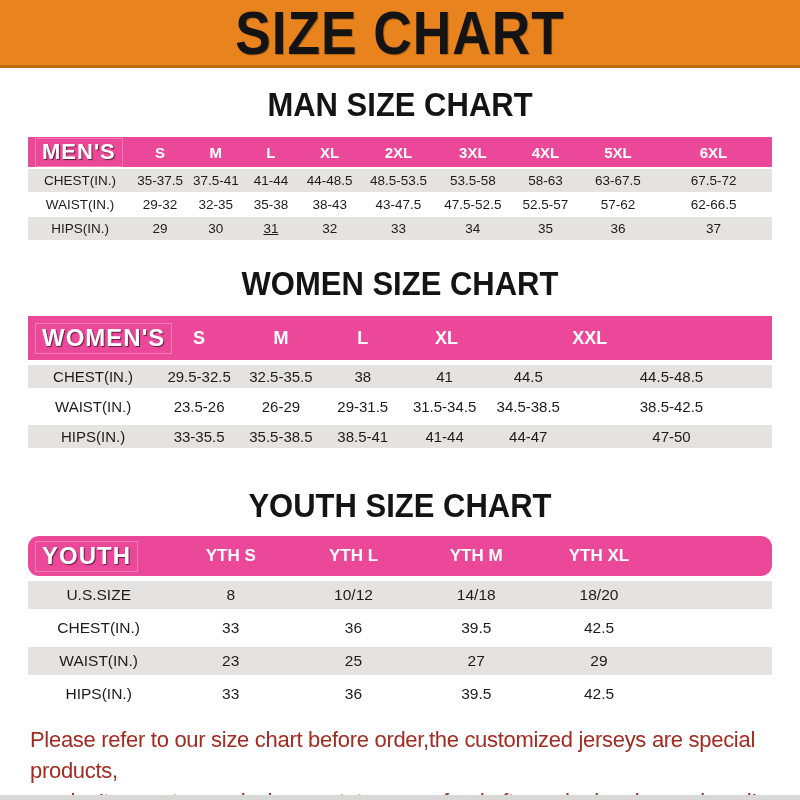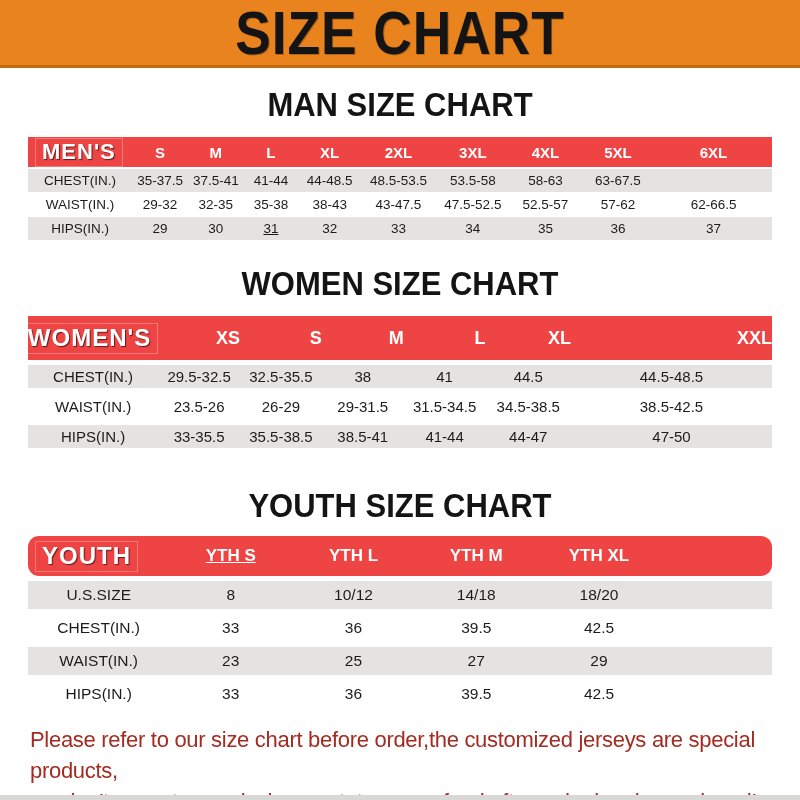--- a/index.html
+++ b/index.html
@@ -41,21 +41,21 @@
     transform: scaleY(1.05);
   }
   .h-men   { margin: 20px 0 13px 0; }
   .h-women { margin: 26px 0 14px 0; }
   .h-youth { margin: 40px 0 12px 0; }
 
   
   .stable { margin: 0 28px; width: 744px; }
   .trow { display: flex; width: 100%; }
   .thead {
-    background: #ef4444;
+    background: #ec4899;
     color: #ffffff;
   }
   .striped { background: #E4E3E1; }
   .plain   { background: #ffffff; }
   .tcell {
     display: flex; align-items: center; justify-content: center;
     white-space: nowrap;
   }
   .thead .tcell { font-weight: 700; }
   .thead .tcell.label { justify-content: flex-start; padding-left: 7px; }
@@ -68,21 +68,21 @@
   }
 
   
   .t-men .thead { height: 30px; margin-bottom: 2px; }
   .t-men .thead .tcell { font-size: 15px; }
   .t-men .thead .hlabel-text { font-size: 22px; }
   .t-men .trow:not(.thead) { height: 23px; margin-bottom: 1px; font-size: 13.5px; }
 
   
   .t-women .thead { height: 44px; margin-bottom: 5px; }
-  .t-women .thead .tcell { font-size: 18px; justify-content: flex-end; }
+  .t-women .thead .tcell { font-size: 18px; }
   .t-women .thead .hlabel-text { font-size: 24px; }
   .t-women .trow:not(.thead) { height: 23px; margin-bottom: 7px; font-size: 15px; }
 
   
   .t-youth .thead { height: 40px; margin-bottom: 5px; border-radius: 11px; }
   .t-youth .thead .tcell { font-size: 17px; }
   .t-youth .thead .hlabel-text { font-size: 24px; }
   .t-youth .trow:not(.thead) { height: 28px; margin-bottom: 5px; font-size: 15.5px; }
 
   
@@ -128,20 +128,21 @@
     <div class="trow striped">
       <div class="tcell label" style="width: 14%;">CHEST(IN.)</div>
       <div class="tcell" style="width: 7.5%;">35-37.5</div>
       <div class="tcell" style="width: 7.5%;">37.5-41</div>
       <div class="tcell" style="width: 7.3%;">41-44</div>
       <div class="tcell" style="width: 8.5%;">44-48.5</div>
       <div class="tcell" style="width: 10%;">48.5-53.5</div>
       <div class="tcell" style="width: 10%;">53.5-58</div>
       <div class="tcell" style="width: 9.5%;">58-63</div>
       <div class="tcell" style="width: 10%; text-align: center;">63-67.5</div>
+      <div class="tcell" style="width: 15.7%;">67.5-72</div>
     </div>
     <div class="trow plain">
       <div class="tcell label" style="width: 14%;">WAIST(IN.)</div>
       <div class="tcell" style="width: 7.5%;">29-32</div>
       <div class="tcell" style="width: 7.5%;">32-35</div>
       <div class="tcell" style="width: 7.3%;">35-38</div>
       <div class="tcell" style="width: 8.5%;">38-43</div>
       <div class="tcell" style="width: 10%;">43-47.5</div>
       <div class="tcell" style="width: 10%;">47.5-52.5</div>
       <div class="tcell" style="width: 9.5%;">52.5-57</div>
@@ -161,21 +162,20 @@
       <div class="tcell" style="width: 15.7%;">37</div>
     </div>
   </div>
 
 <div class="section-heading h-women">WOMEN SIZE CHART</div>
 <div class="stable t-women">
     <div class="trow thead">
       <div class="tcell label" style="width: 17.5%;">
         <span class="hlabel-text">WOMEN'S</span>
       </div>
-      <div class="tcell" style="width: 11%;">XS</div>
       <div class="tcell" style="width: 11%;">S</div>
       <div class="tcell" style="width: 11%;">M</div>
       <div class="tcell" style="width: 11%;">L</div>
       <div class="tcell" style="width: 11.5%;">XL</div>
       <div class="tcell" style="width: 27%;">XXL</div>
     </div>
     <div class="trow striped">
       <div class="tcell label" style="width: 17.5%;">CHEST(IN.)</div>
       <div class="tcell" style="width: 11%;">29.5-32.5</div>
       <div class="tcell" style="width: 11%;">32.5-35.5</div>
@@ -203,21 +203,21 @@
       <div class="tcell" style="width: 27%;">47-50</div>
     </div>
   </div>
 
 <div class="section-heading h-youth">YOUTH SIZE CHART</div>
 <div class="stable t-youth">
     <div class="trow thead">
       <div class="tcell label" style="width: 19%;">
         <span class="hlabel-text">YOUTH</span>
       </div>
-      <div class="tcell" style="width: 16.5%; text-decoration: underline;">YTH S</div>
+      <div class="tcell" style="width: 16.5%;">YTH S</div>
       <div class="tcell" style="width: 16.5%;">YTH L</div>
       <div class="tcell" style="width: 16.5%;">YTH M</div>
       <div class="tcell" style="width: 16.5%;">YTH XL</div>
     </div>
     <div class="trow striped">
       <div class="tcell label" style="width: 19%;">U.S.SIZE</div>
       <div class="tcell" style="width: 16.5%;">8</div>
       <div class="tcell" style="width: 16.5%;">10/12</div>
       <div class="tcell" style="width: 16.5%;">14/18</div>
       <div class="tcell" style="width: 16.5%;">18/20</div>

